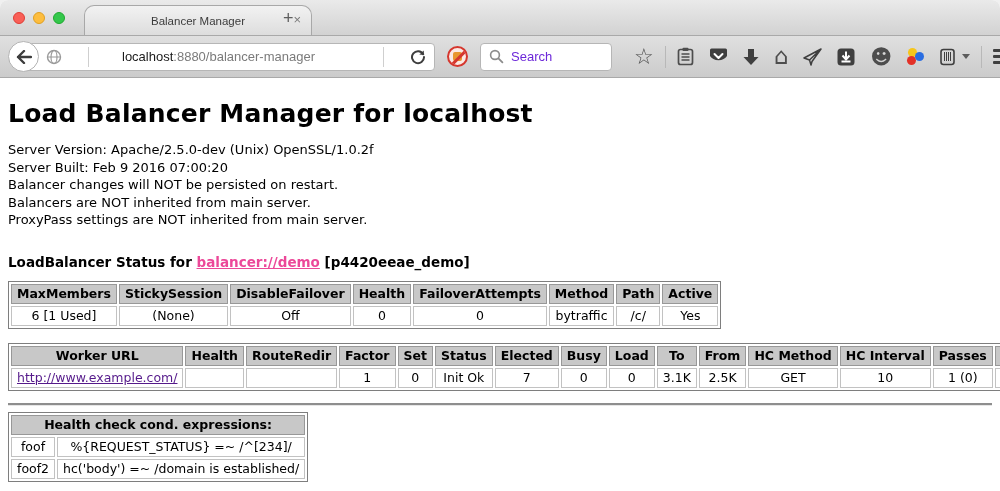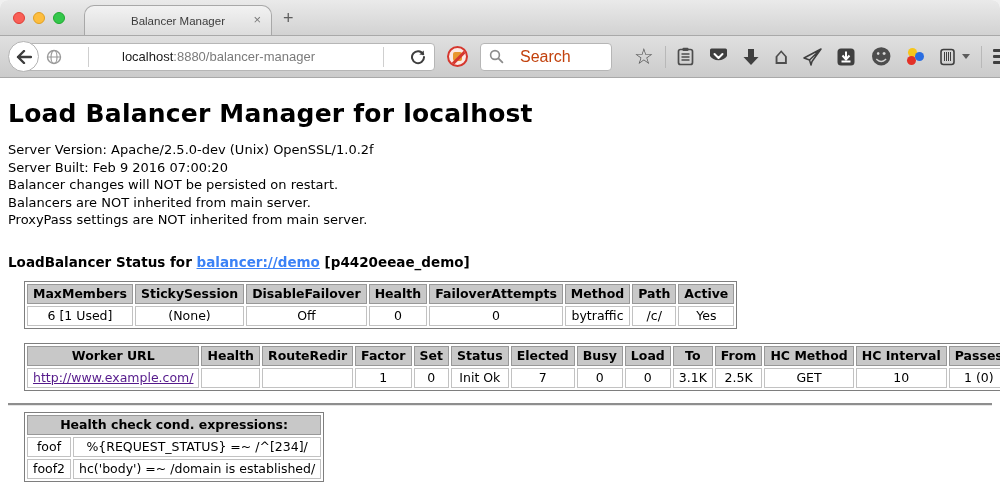--- a/index.html
+++ b/index.html
@@ -9,21 +9,21 @@
             background:#fff; position:relative; }
 
   
   .tabbar { height:36px; background:linear-gradient(#eaeaea,#d2d2d2);
             border-bottom:1px solid #a9a9a9; position:relative; }
   .traffic { position:absolute; left:13px; top:12px; display:flex; gap:8px; }
   .traffic span { width:12px; height:12px; border-radius:50%; display:block; }
   .tl-close { background:#f95f57; border:1px solid #de3e36; }
   .tl-min   { background:#fdbd3e; border:1px solid #dfa023; }
   .tl-max   { background:#34c74b; border:1px solid #1fa92f; }
-  .tab { position:absolute; left:84px; bottom:0; width:188px; height:30px;
+  .tab { position:absolute; left:84px; bottom:0; width:228px; height:30px;
          background:linear-gradient(#f2f2f2,#dddddd); border:1px solid #a8a8a8; border-bottom:none;
          border-radius:10px 10px 0 0; display:flex; align-items:center; justify-content:center; }
   .tab-title { font-size:11.5px; color:#3c3c3c; }
   .tab-close { position:absolute; right:10px; top:7px; font-size:13px; color:#7a7a7a;
                line-height:14px; cursor:default; }
   .newtab { position:absolute; left:283px; top:8px; font-size:18px; color:#5e5e5e; font-weight:400; }
 
   
   .navbar { height:42px; background:linear-gradient(#e0e0e0,#cbcbcb); border-bottom:1px solid #a9a9a9;
             display:flex; align-items:center; padding:0 8px; }
@@ -37,45 +37,45 @@
   .vdiv { width:1px; height:20px; background:#cfcfcf; margin:0 6px; flex:0 0 auto; }
   .reload-btn { margin-right:8px; display:flex; align-items:center; }
   .blocked-icon { width:21px; height:21px; border-radius:50%; border:2px solid #d5372e; margin:0 12px;
                   position:relative; flex:0 0 auto; background:#fbe9e4; overflow:hidden; }
   .blocked-icon i { position:absolute; left:4px; top:4px; width:9px; height:9px; border-radius:2px;
                     background:#e8962e; display:block; }
   .blocked-icon b { position:absolute; left:8px; top:-3px; width:2.5px; height:26px;
                     background:#d5372e; transform:rotate(45deg); display:block; }
   .search-bar { width:132px; height:28px; background:#fff; border:1px solid #b6b6b6; border-radius:4px;
                 display:flex; align-items:center; padding:0 8px; flex:0 0 auto; }
-  .search-ph { font-size:16px; color:#c2410c; margin-left:16px; }
+  .search-ph { font-size:13px; color:#6d28d9; margin-left:7px; }
   .icons { display:flex; align-items:center; margin-left:22px; gap:15px; color:#4d4d4d; }
   .gicon { font-family:"DejaVu Sans", sans-serif; font-size:19px; line-height:20px; color:#4d4d4d; }
   .tb-sep { width:1px; height:22px; background:#b8b8b8; margin:0 -4px; }
   .dots-icon { position:relative; width:18px; height:18px; }
   .dots-icon span { position:absolute; width:9px; height:9px; border-radius:50%; }
   .dot-y { background:#f6c61c; left:1px; top:0; }
   .dot-r { background:#e33127; left:0; top:8px; }
   .dot-b { background:#2a6de1; left:8px; top:4px; }
   .caret-down { width:0; height:0; border-left:4px solid transparent; border-right:4px solid transparent;
                 border-top:5px solid #5c5c5c; margin-left:-8px; }
   .menu-icon { display:flex; flex-direction:column; gap:3px; }
   .menu-icon span { width:20px; height:3px; background:#3f3f3f; border-radius:1px; }
 
   
   .content { background:#fff; height:482px; padding:4px 8px 0 8px;
              font-family:"DejaVu Sans", sans-serif; font-size:13px; color:#000; overflow:hidden; }
   .content h1 { font-size:25px; font-weight:bold; margin:17px 0 13px 0; letter-spacing:0.2px; }
   .info p { line-height:17.5px; }
   h3.status { font-size:13.5px; font-weight:bold; margin:25px 0 11px 0; }
-  h3.status a { color:#3b82f6; }
+  h3.status a { color:#ec4899; }
   a { color:#551a8b; text-decoration:underline; }
 
   table.data { border-collapse:separate; border-spacing:2px; border:1px solid #7e7e7e;
-               font-size:12.5px; margin-left:16px; }
+               font-size:12.5px; margin-left:0; }
   table.data th { background:#c8c8c8; border:1px solid #989898; padding:1px 5px;
                   font-weight:bold; text-align:center; white-space:nowrap; line-height:16px; }
   table.data td { border:1px solid #c2c2c2; padding:1px 5px; text-align:center;
                   white-space:nowrap; line-height:16px; }
   table.data td.left { text-align:left; }
   .tbl1 { margin-bottom:14px; }
   .tbl2 { margin-bottom:0; }
   hr.rule { border:none; border-top:2px solid #8e8e8e; border-bottom:1px solid #e6e6e6; margin:12px 0 6px 0; }
   svg { display:block; }
 </style>

